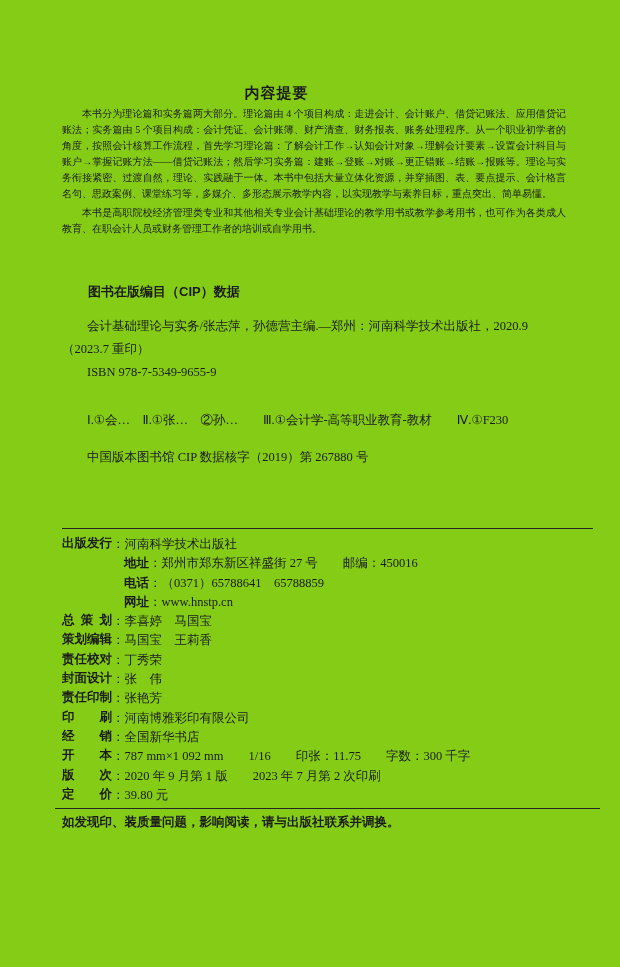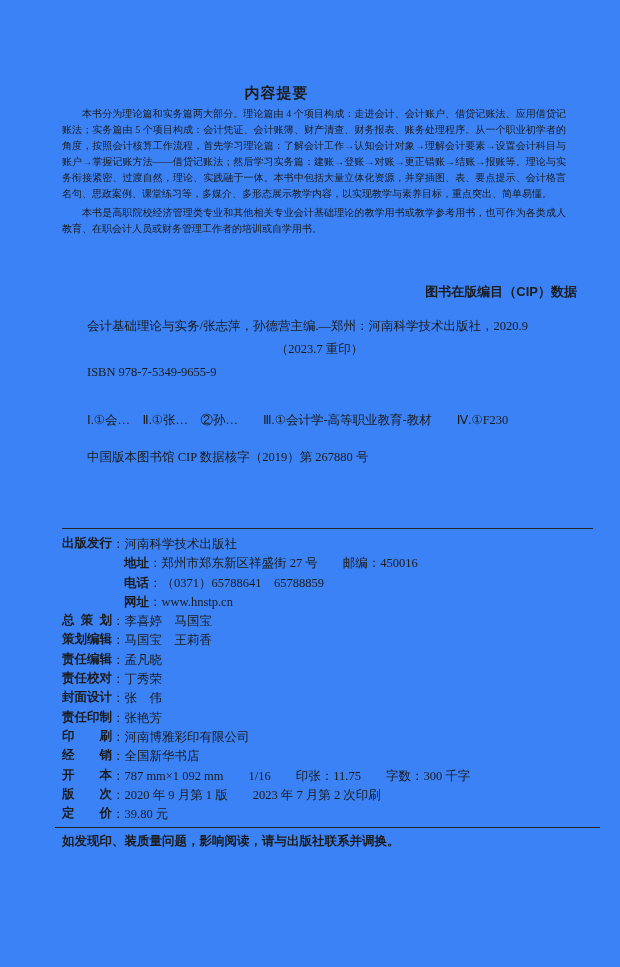--- a/index.html
+++ b/index.html
@@ -1,18 +1,18 @@
 <!DOCTYPE html>
 <html><head>
 <meta charset="utf-8">
 <style>
   html,body{margin:0;padding:0;background:#ffffff;}
   .page{
     width:620px;height:967px;
-    background:#3b82f6;
+    background:#84cc16;
     font-family:"Liberation Serif", serif;
     color:#1b1b1b;
     position:relative;
     overflow:hidden;
     box-sizing:border-box;
     padding:84px 43px 0 62px;
   }
   .summary-heading{
     font-family:"Liberation Sans", sans-serif;
     font-weight:bold;
@@ -26,30 +26,29 @@
     line-height:16px;
     text-align:justify;
     text-indent:2em;
     margin:3px 11px 0 0;
   }
   .cip-heading{
     font-family:"Liberation Sans", sans-serif;
     font-weight:bold;
     font-size:13px;
     margin:46px 0 6px 2em;
-    text-align:right;
   }
   .cip-line{
     font-size:12.5px;
     line-height:23px;
     margin:0 0 0 2em;
     white-space:pre-wrap;
   }
   .cip-line.first{margin-top:14px;}
-  .cip-line.noindent{margin-left:0;text-align:center;}
+  .cip-line.noindent{margin-left:0;}
   .cip-class{
     font-size:12.5px;
     margin:28px 0 0 2em;
     white-space:pre-wrap;
   }
   .cip-registry{
     font-size:12.5px;
     margin:20px 0 0 2em;
     white-space:pre-wrap;
   }
@@ -109,21 +108,20 @@
 
   <div class="rule top"></div>
 
   <div class="colophon">
     <div class="crow"><span class="lbl">出版发行</span><span>：</span><span>河南科学技术出版社</span></div>
     <div class="crow sub"><span class="lbl-s">地址</span><span>：</span><span>郑州市郑东新区祥盛街 27 号　　邮编：450016</span></div>
     <div class="crow sub"><span class="lbl-s">电话</span><span>：</span><span>（0371）65788641　65788859</span></div>
     <div class="crow sub"><span class="lbl-s">网址</span><span>：</span><span>www.hnstp.cn</span></div>
     <div class="crow"><span class="lbl">总策划</span><span>：</span><span>李喜婷　马国宝</span></div>
     <div class="crow"><span class="lbl">策划编辑</span><span>：</span><span>马国宝　王莉香</span></div>
-    <div class="crow"><span class="lbl">责任编辑</span><span>：</span><span>孟凡晓</span></div>
     <div class="crow"><span class="lbl">责任校对</span><span>：</span><span>丁秀荣</span></div>
     <div class="crow"><span class="lbl">封面设计</span><span>：</span><span>张　伟</span></div>
     <div class="crow"><span class="lbl">责任印制</span><span>：</span><span>张艳芳</span></div>
     <div class="crow"><span class="lbl">印刷</span><span>：</span><span>河南博雅彩印有限公司</span></div>
     <div class="crow"><span class="lbl">经销</span><span>：</span><span>全国新华书店</span></div>
     <div class="crow"><span class="lbl">开本</span><span>：</span><span>787 mm×1 092 mm　　1/16　　印张：11.75　　字数：300 千字</span></div>
     <div class="crow"><span class="lbl">版次</span><span>：</span><span>2020 年 9 月第 1 版　　2023 年 7 月第 2 次印刷</span></div>
     <div class="crow"><span class="lbl">定价</span><span>：</span><span>39.80 元</span></div>
   </div>
 

